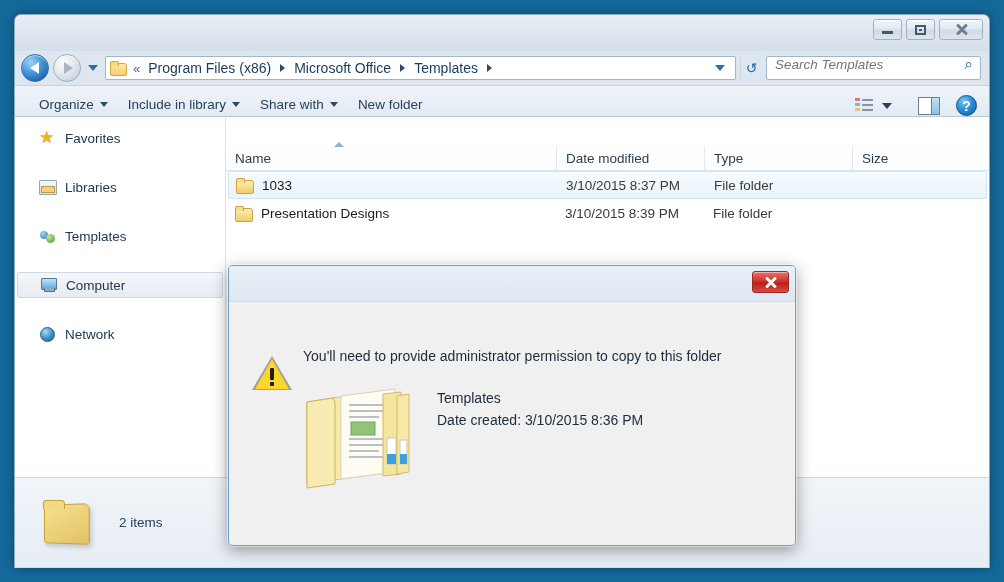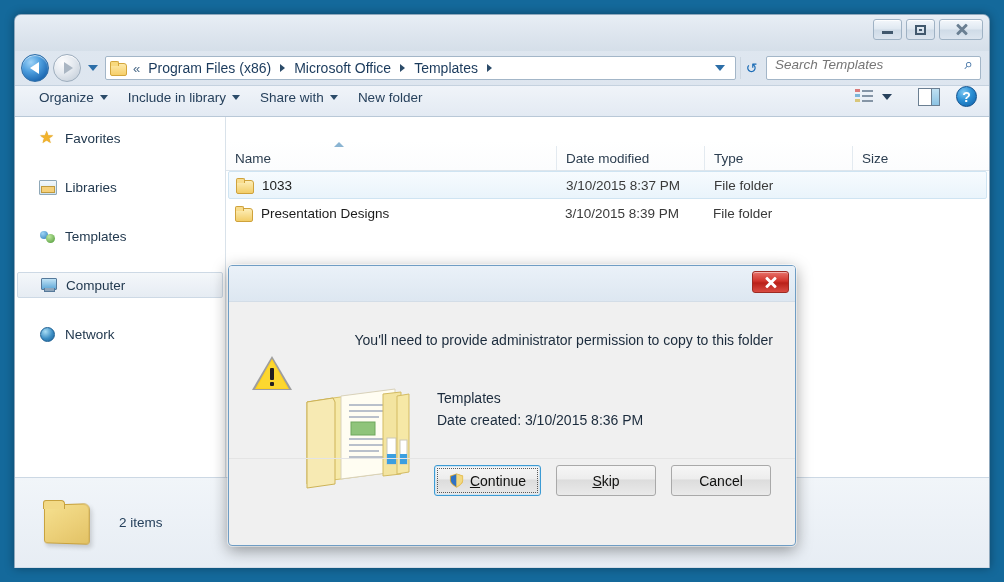--- a/index.html
+++ b/index.html
@@ -155,21 +155,21 @@
     background: transparent;
   }
   #search-icon { color: #2a6099; font-size: 15px; padding-right: 3px; }
 
   
   #command-bar {
     height: 32px;
     background: linear-gradient(to bottom, #f0f4f9 0%, #e3eaf3 100%);
     border-top: 1px solid #c5d2df;
     border-bottom: 1px solid #b9c8d7;
-    display: flex; align-items: flex-start;
+    display: flex; align-items: flex-end;
     padding: 0 6px 0 14px;
     font-size: 13.5px; color: #27415c;
   }
   .cmd-item {
     display: flex; align-items: center; gap: 6px;
     padding: 4px 10px; cursor: default; white-space: nowrap;
   }
   .cmd-caret {
     width: 0; height: 0;
     border-left: 4px solid transparent; border-right: 4px solid transparent;
@@ -381,23 +381,23 @@
 
   #dialog-body { position: relative; height: 200px; }
 
   #warning-icon {
     position: absolute; left: 22px; top: 52px;
     width: 42px; height: 38px;
   }
   #warning-icon svg { width: 42px; height: 38px; }
 
   #dialog-message {
-    position: absolute; left: 74px; top: 30px;
+    position: absolute; left: 74px; top: 46px;
     width: 470px;
-    font-size: 14px; color: #1b2b3c; text-align: right;
+    font-size: 14px; color: #1b2b3c;
   }
 
   #dialog-folder-graphic {
     position: absolute; left: 68px; top: 78px;
     width: 120px; height: 110px;
   }
   #dialog-folder-graphic svg { width: 120px; height: 110px; }
 
   #dialog-folder-info {
     position: absolute; left: 208px; top: 85px;
@@ -639,35 +639,16 @@
             <polygon points="10,22 36,18 38,22 38,104 10,108" fill="#f7eab3" stroke="#cdb357"></polygon>
           </g>
         </svg>
       </div>
 
       <div id="dialog-folder-info">
         <div>Templates</div>
         <div>Date created: 3/10/2015 8:36 PM</div>
       </div>
 
-      <div id="dialog-buttons">
-        <div class="dlg-btn default">
-          <svg id="uac-shield-icon" viewBox="0 0 16 16" xmlns="http://www.w3.org/2000/svg">
-            <path d="M8 0.5 L15 3 V8 C15 12 8 15.5 8 15.5 C8 15.5 1 12 1 8 V3 Z" fill="#d9a93a"></path>
-            <path d="M8 0.5 L15 3 V8 C15 12 8 15.5 8 15.5 Z" fill="#e8c45c"></path>
-            <path d="M8 1.4 L8 14.6 C8 14.6 2 11.5 2 8 V3.6 Z" fill="#2f72c4"></path>
-            <path d="M8 1.4 L14 3.6 V8 C14 11.5 8 14.6 8 14.6 Z" fill="#f2d983"></path>
-          </svg>
-          <span><span class="accesskey">C</span><span>ontinue</span></span>
-        </div>
-
-        <div class="dlg-btn">
-          <span><span class="accesskey">S</span><span>kip</span></span>
-        </div>
-
-        <div class="dlg-btn">
-          <span>Cancel</span>
-        </div>
-      </div>
 
     </div>
   </div>
 </div>
 
 </body></html>

